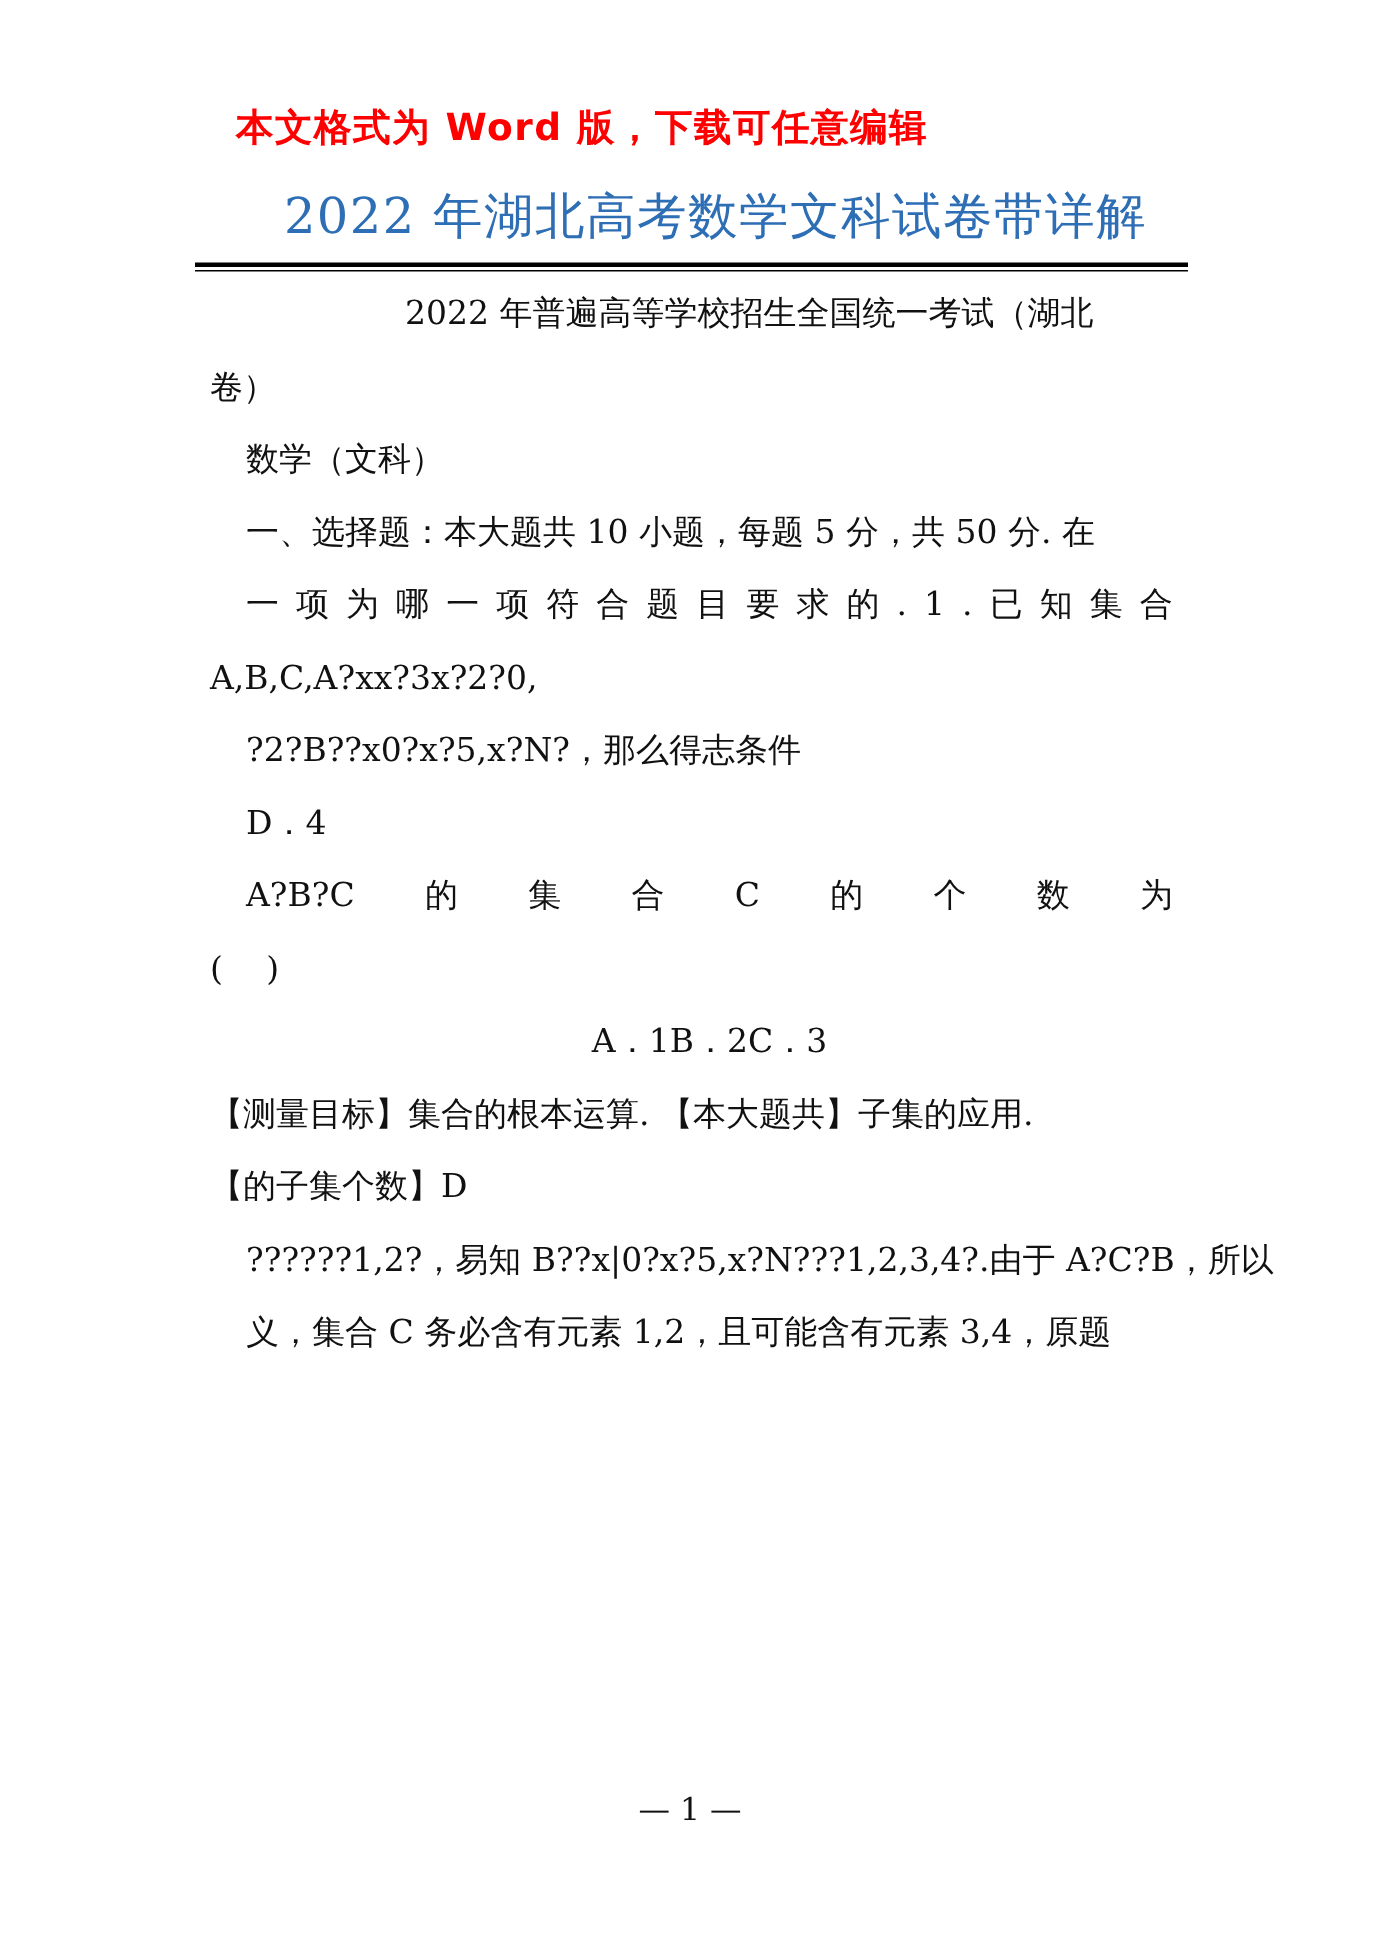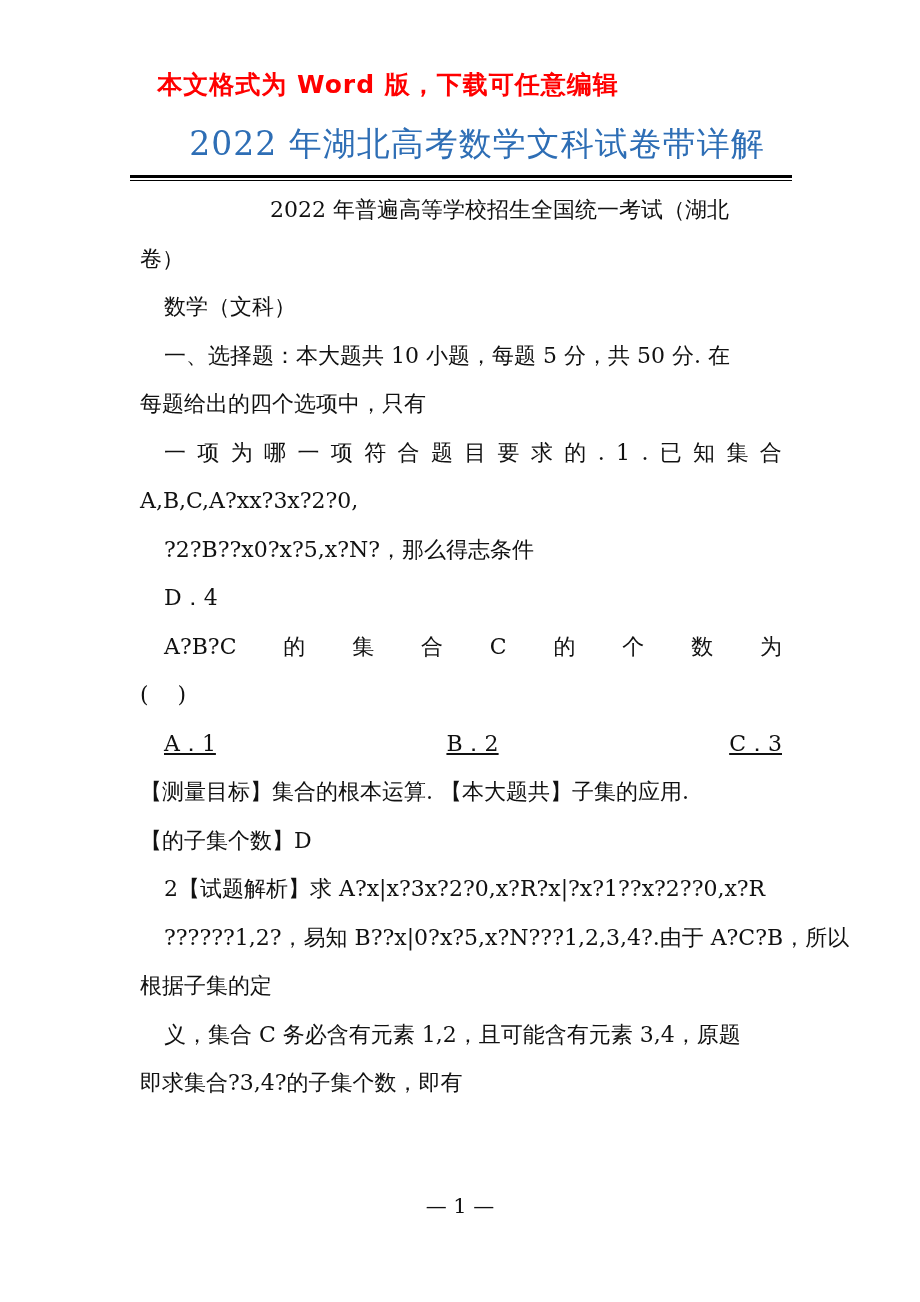--- a/index.html
+++ b/index.html
@@ -6,38 +6,37 @@
   body { width: 920px; height: 1302px; position: relative; overflow: hidden; font-family: "DejaVu Serif", "Liberation Serif", serif; color: #111; }
   .banner { position: absolute; top: 68px; left: 0; width: 776px; text-align: center; font-family: "DejaVu Sans", "Liberation Sans", sans-serif; font-weight: bold; font-size: 25px; color: #ff0000; letter-spacing: 1px; }
   .title { position: absolute; top: 122px; left: 0; width: 920px; text-align: center; font-family: "DejaVu Serif", "Liberation Serif", serif; font-size: 33px; color: #2e6eb5; letter-spacing: 1px; padding-left: 17px; }
   .rule { position: absolute; top: 175px; left: 130px; width: 662px; height: 0; border-top: 3px solid #000; }
   .rule2 { position: absolute; top: 180px; left: 130px; width: 662px; height: 0; border-top: 1px solid #000; }
   .body { position: absolute; top: 186px; left: 140px; width: 642px; font-size: 22px; line-height: 48.5px; }
   .line { white-space: nowrap; height: 48.5px; }
   .ind { padding-left: 24px; }
   .ind-big { padding-left: 130px; }
   .spread { display: flex; justify-content: space-between; padding-left: 24px; }
-  .opts { display: flex; justify-content: space-between; padding-left: 24px; text-decoration: underline; }
+  .opts { display: flex; justify-content: center; padding-left: 24px; }
   .opts span:nth-child(2) { }
   .footer { position: absolute; top: 1194px; left: 0; width: 920px; text-align: center; font-size: 21px; }
 </style>
 </head>
 <body>
 
 <div class="banner">本文格式为 Word 版，下载可任意编辑</div>
 <div class="title">2022 年湖北高考数学文科试卷带详解</div>
 <div class="rule"></div>
 <div class="rule2"></div>
 
 <div class="body">
   <div class="line ind-big">2022 年普遍高等学校招生全国统一考试（湖北</div>
   <div class="line">卷）</div>
   <div class="line ind">数学（文科）</div>
   <div class="line ind">一、选择题：本大题共 10 小题，每题 5 分，共 50 分. 在</div>
-  <div class="line">每题给出的四个选项中，只有</div>
   <div class="line spread">
     <span>一</span>
       <span>项</span>
       <span>为</span>
       <span>哪</span>
       <span>一</span>
       <span>项</span>
       <span>符</span>
       <span>合</span>
       <span>题</span>
@@ -68,20 +67,17 @@
       <span>为</span>
   </div>
   <div class="line">(　 )</div>
   <div class="line opts">
     <span>A．1</span>
     <span>B．2</span>
     <span>C．3</span>
   </div>
   <div class="line">【测量目标】集合的根本运算. 【本大题共】子集的应用.</div>
   <div class="line">【的子集个数】D</div>
-  <div class="line ind">2【试题解析】求 A?x|x?3x?2?0,x?R?x|?x?1??x?2??0,x?R</div>
   <div class="line ind">??????1,2?，易知 B??x|0?x?5,x?N???1,2,3,4?.由于 A?C?B，所以</div>
-  <div class="line">根据子集的定</div>
   <div class="line ind">义，集合 C 务必含有元素 1,2，且可能含有元素 3,4，原题</div>
-  <div class="line">即求集合?3,4?的子集个数，即有</div>
 </div>
 
 <div class="footer">— 1 —</div>
 
 </body></html>

